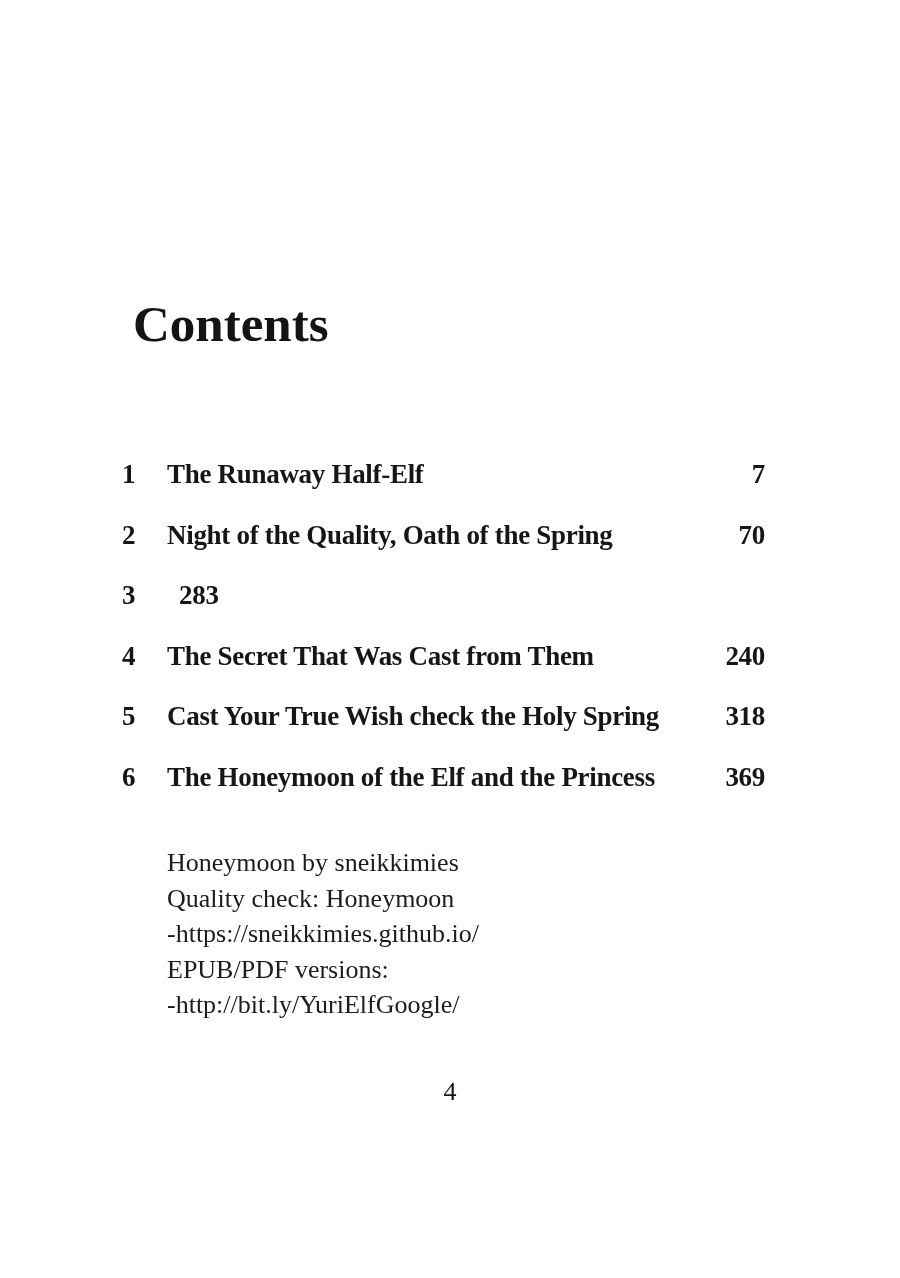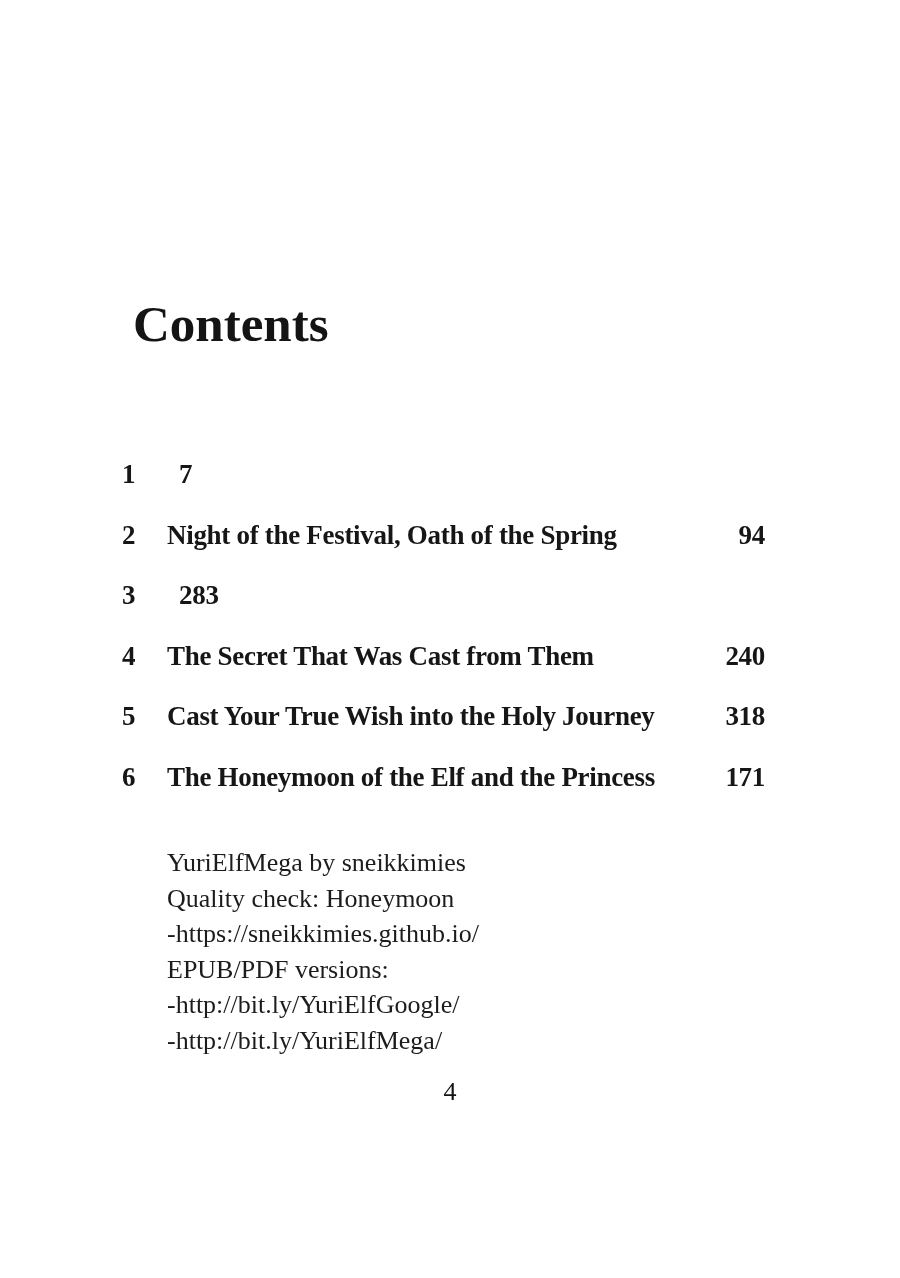--- a/index.html
+++ b/index.html
@@ -86,62 +86,62 @@
 </head>
 <body>
 
 <div class="page">
 
   <h1 class="page-title">Contents</h1>
 
   <div class="toc" id="toc-list">
     <div class="toc-row">
       <span class="toc-num">1</span>
+      <span class="toc-title">The Runaway Half-Elf</span>
       <span class="toc-page">7</span>
     </div>
 
     <div class="toc-row">
       <span class="toc-num">2</span>
-      <span class="toc-title">Night of the Festival, Oath of the Spring</span>
-      <span class="toc-page">94</span>
+      <span class="toc-title">Night of the Quality, Oath of the Spring</span>
+      <span class="toc-page">70</span>
     </div>
 
     <div class="toc-row">
       <span class="toc-num">3</span>
       <span class="toc-page">283</span>
     </div>
 
     <div class="toc-row">
       <span class="toc-num">4</span>
       <span class="toc-title">The Secret That Was Cast from Them</span>
       <span class="toc-page">240</span>
     </div>
 
     <div class="toc-row">
       <span class="toc-num">5</span>
-      <span class="toc-title">Cast Your True Wish into the Holy Journey</span>
+      <span class="toc-title">Cast Your True Wish check the Holy Spring</span>
       <span class="toc-page">318</span>
     </div>
 
     <div class="toc-row">
       <span class="toc-num">6</span>
       <span class="toc-title">The Honeymoon of the Elf and the Princess</span>
-      <span class="toc-page">171</span>
+      <span class="toc-page">369</span>
     </div>
   </div>
 
   <div class="credits" id="credits-block">
-    <span class="credit-line">YuriElfMega by sneikkimies</span>
+    <span class="credit-line">Honeymoon by sneikkimies</span>
 
     <span class="credit-line">Quality check: Honeymoon</span>
 
     <span class="credit-line">-https://sneikkimies.github.io/</span>
 
     <span class="credit-line">EPUB/PDF versions:</span>
 
     <span class="credit-line">-http://bit.ly/YuriElfGoogle/</span>
 
-    <span class="credit-line">-http://bit.ly/YuriElfMega/</span>
   </div>
 
   <div class="folio">4</div>
 
 </div>
 
 </body></html>

